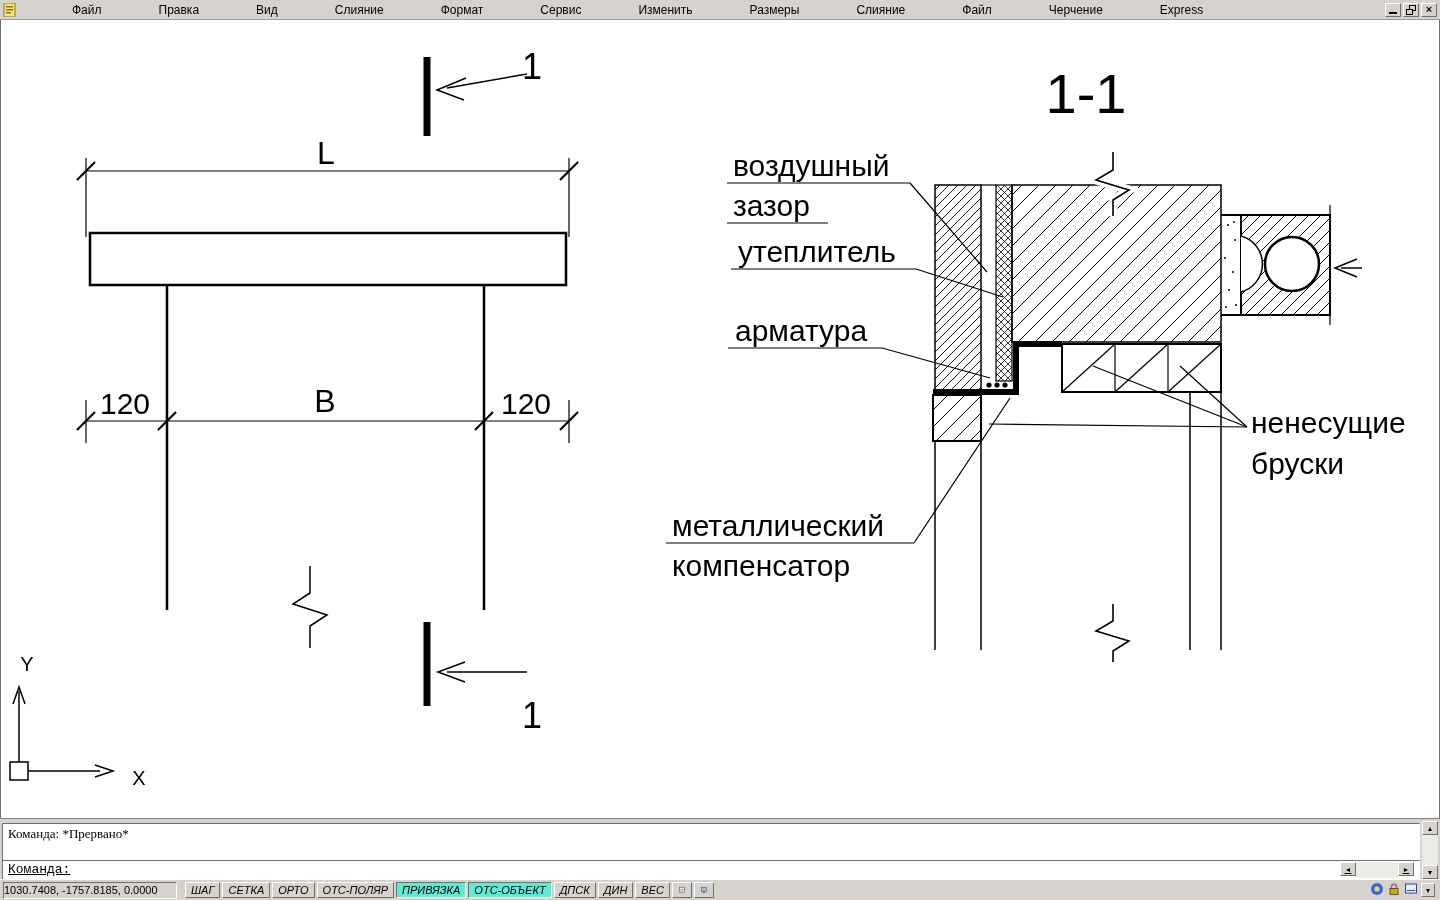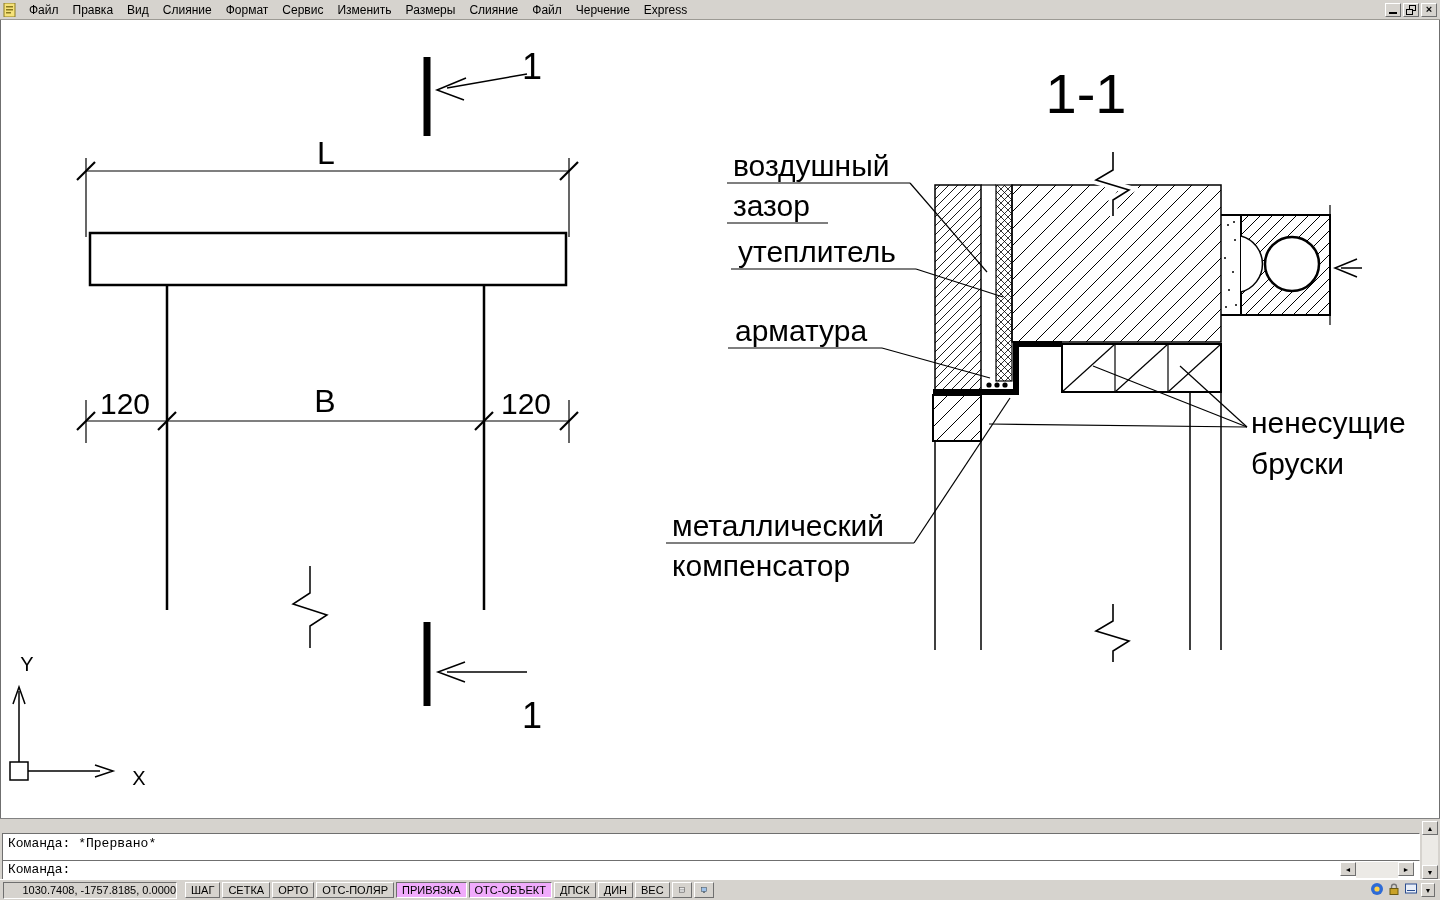--- a/index.html
+++ b/index.html
@@ -1,21 +1,21 @@
 <!DOCTYPE html>
 <html><head>
 <meta charset="utf-8">
 <style>
   html,body{margin:0;padding:0;}
   body{width:1440px;height:900px;position:relative;overflow:hidden;background:#fff;
        font-family:"Liberation Sans",sans-serif;}
 
   
   .menubar{position:absolute;top:0;left:0;right:0;height:19px;background:#d6d3ce;
-           border-bottom:1px solid #9c9a94;display:flex;align-items:center;z-index:6;}
+           border-bottom:1px solid #9c9a94;display:flex;align-items:center;z-index:6;gap:43px;}
   .app-icon{width:14px;height:14px;margin:0 5px 0 3px;flex:0 0 auto;}
   .menu-item{font-size:12px;color:#000;padding:2px 7px;white-space:nowrap;cursor:default;}
   .win-controls{margin-left:auto;display:flex;gap:2px;padding-right:3px;}
   .raised{border:1px solid;border-color:#ffffff #6f6f6f #6f6f6f #ffffff;background:#d6d3ce;}
   .win-btn{width:16px;height:14px;display:flex;align-items:flex-end;justify-content:center;
            font-size:10px;line-height:1;padding:0;}
   .glyph-min{width:8px;height:2px;background:#000;margin-bottom:2px;}
   .glyph-restore{position:relative;width:10px;height:10px;margin:1px auto;}
   .glyph-restore::before{content:"";position:absolute;top:0;right:0;width:5px;height:4px;border:1px solid #000;}
   .glyph-restore::after{content:"";position:absolute;bottom:0;left:0;width:5px;height:4px;border:1px solid #000;background:#d6d3ce;}
@@ -23,45 +23,45 @@
 
   .side-frame{position:absolute;top:19px;bottom:82px;width:1px;background:#6f6f6f;z-index:5;}
 
   
   svg.canvas{position:absolute;top:0;left:0;z-index:0;}
   svg text{font-family:"Liberation Sans",sans-serif;fill:#000;}
 
   
   .cmd-panel{position:absolute;left:0;right:0;top:818px;height:62px;background:#d6d3ce;
              border-top:1px solid #828282;z-index:6;}
-  .cmd-history{position:absolute;left:2px;top:14px;right:20px;height:38px;background:#fff;
+  .cmd-history{position:absolute;left:2px;top:4px;right:20px;height:38px;background:#fff;
                border:1px solid;border-color:#6f6f6f #fff #fff #6f6f6f;
-               font-family:Liberation Mono, monospace;font-size:13px;
+               font-family:Liberation Serif, serif;font-size:13px;
                line-height:17px;padding:1px 5px;overflow:hidden;}
   .cmd-input{position:absolute;left:2px;top:41px;right:20px;height:18px;background:#fff;
              border:1px solid;border-color:#6f6f6f #fff #fff #6f6f6f;
              font-family:"Liberation Mono","DejaVu Sans Mono",monospace;font-size:13px;
-             line-height:16px;padding:0 5px;display:flex;align-items:center;}
+             line-height:16px;padding:0 5px;display:flex;align-items:center;text-decoration:underline;}
   .vscroll{position:absolute;right:2px;top:2px;width:16px;height:58px;display:flex;flex-direction:column;}
   .scroll-btn{width:16px;height:14px;flex:0 0 auto;display:flex;align-items:center;justify-content:center;
               font-size:7px;line-height:1;padding:0;color:#000;}
   .vscroll .track{flex:1;background:#eceae6;}
   .hscroll{margin-left:auto;display:flex;width:74px;height:16px;flex:0 0 auto;}
   .hscroll .track{flex:1;background:#eceae6;}
 
   
   .statusbar{position:absolute;left:0;right:0;bottom:0;height:20px;background:#d6d3ce;
              border-top:1px solid #ffffff;display:flex;align-items:center;gap:2px;
              font-size:11px;z-index:6;padding:0 3px;}
-  .coord-box{width:172px;height:15px;line-height:15px;text-align:right;font-size:11px;
+  .coord-box{width:172px;height:15px;line-height:15px;text-align:left;font-size:11px;
              border:1px solid;border-color:#6f6f6f #fff #fff #6f6f6f;background:#d6d3ce;
              margin-right:6px;flex:0 0 auto;}
   .toggle-btn{height:16px;padding:0 5px;line-height:14px;font-size:11px;white-space:nowrap;
-              color:#000;flex:0 0 auto;}
-  .toggle-btn.pressed{border-color:#6f6f6f #fff #fff #6f6f6f;background:#f0abfc;}
+              color:#000;flex:0 0 auto;font-style:italic;}
+  .toggle-btn.pressed{border-color:#6f6f6f #fff #fff #6f6f6f;background:#5eead4;}
   .status-icon-btn{width:20px;height:16px;display:flex;align-items:center;justify-content:center;flex:0 0 auto;}
   .tray{margin-left:auto;display:flex;align-items:center;gap:3px;padding-right:2px;}
   .tray-arrow{width:14px;height:14px;font-size:7px;display:flex;align-items:center;justify-content:center;}
 </style>
 </head>
 <body>
 
 <svg class="canvas" width="1440" height="900" viewBox="0 0 1440 900">
   <defs>
     <pattern id="hDense" patternUnits="userSpaceOnUse" width="9" height="9">

